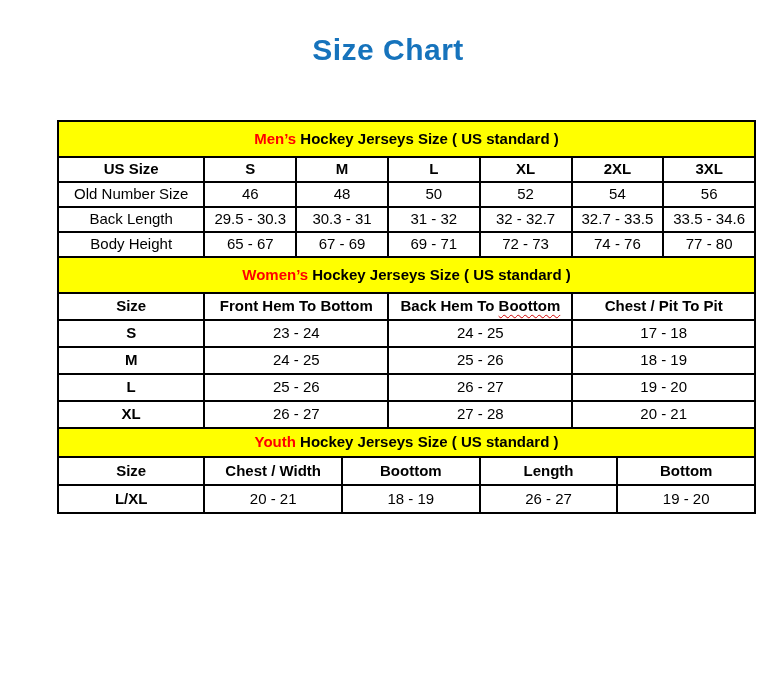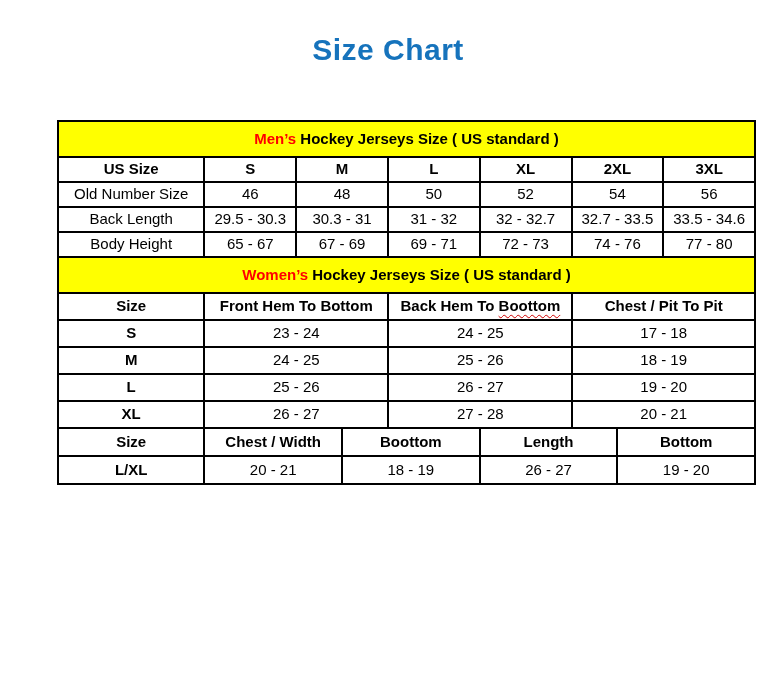--- a/index.html
+++ b/index.html
@@ -178,20 +178,23 @@
 
   <table class="size-table">
     <colgroup>
       <col style="width:21%">
         <col style="width:19.75%">
         <col style="width:19.75%">
         <col style="width:19.75%">
         <col style="width:19.75%">
     </colgroup>
     <tbody>
+        <tr>
+      <td class="band-cell youth-band" colspan="5"><span class="band-accent">Youth</span><span> Hockey Jerseys Size ( US standard )</span></td>
+    </tr>
     <tr class="youth-row">
       <th>Size</th>
       <th>Chest / Width</th>
       <th>Boottom</th>
       <th>Length</th>
       <th>Bottom</th>
     </tr>
     <tr class="youth-row">
       <td class="rowlabel-bold">L/XL</td>
       <td>20 - 21</td>

